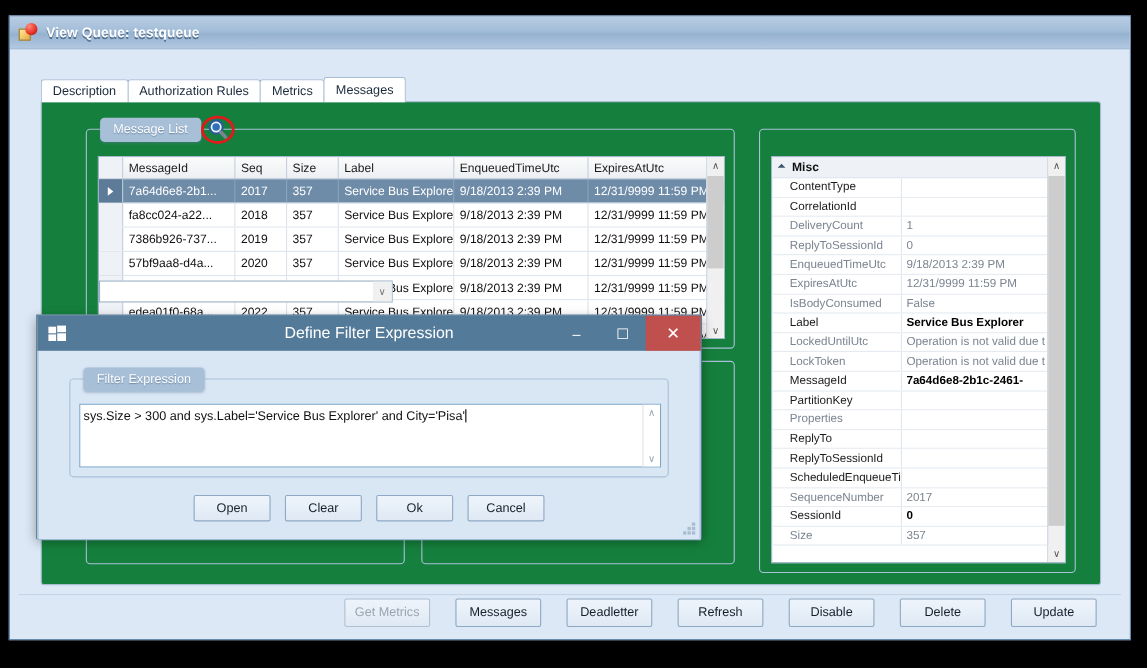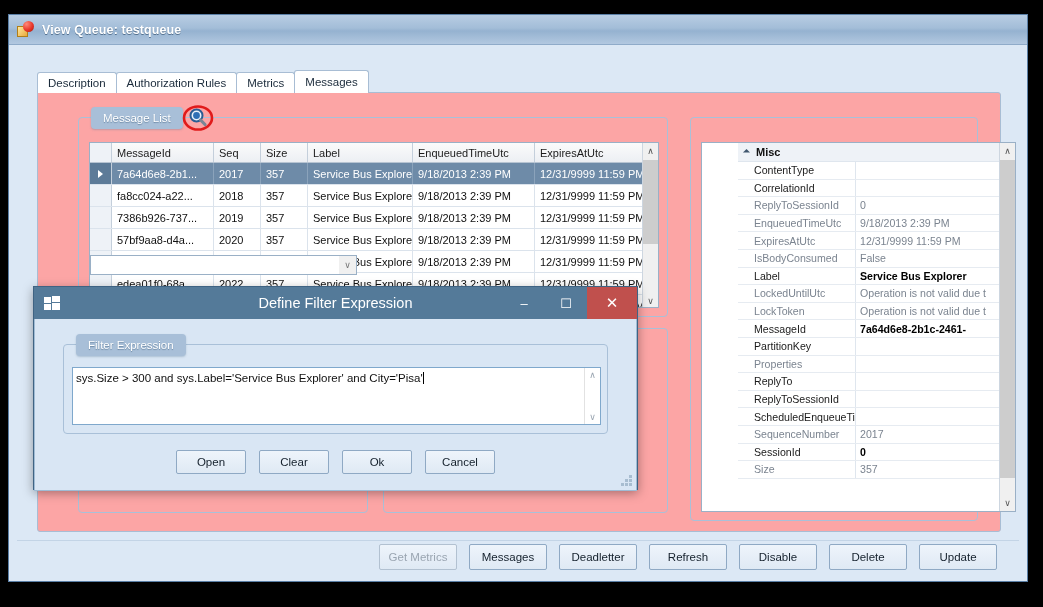--- a/index.html
+++ b/index.html
@@ -84,21 +84,21 @@
   }
   .tab.active {
     background: #ffffff;
     z-index: 2;
     height: 23px;
   }
   .tab-page {
     position: absolute;
     left: 28px; top: 47px;
     width: 964px; height: 440px;
-    background: #fca5a5;
+    background: #15803d;
     border: 1px solid #a8bdd4;
     box-sizing: border-box;
     border-radius: 0 3px 3px 3px;
   }
   
   .groupbox {
     position: absolute;
     border: 1px solid #a9c0d8;
     border-radius: 4px;
     box-sizing: border-box;
@@ -199,26 +199,25 @@
   }
   .vscroll .thumb {
     position: absolute; left: 0; width: 100%;
     background: #cdcdcd;
   }
   
   #message-props-group { left: 652px; top: 24px; width: 288px; height: 404px; }
   .propgrid {
     position: absolute;
     left: 10px; top: 24px;
-    width: 315px; height: 370px;
+    width: 268px; height: 370px;
     background: #ffffff;
     border: 1px solid #9ab0c6;
     box-sizing: border-box;
     overflow: hidden;
-    padding-left: 36px;
   }
   .prop-cat {
     display: flex; align-items: center;
     height: 19px;
     background: #eef2f7;
     border-bottom: 1px solid #dfe6ee;
     font-size: 11px; font-weight: bold; color: #111;
     padding-left: 4px;
     box-sizing: border-box;
   }
@@ -276,21 +275,21 @@
     box-sizing: border-box;
   }
   
   .btnbar {
     position: absolute;
     left: 0; bottom: 13px;
     width: 100%;
     display: flex; justify-content: flex-end;
     padding-right: 30px;
     box-sizing: border-box;
-    gap: 12px;
+    gap: 23px;
   }
   .btn {
     min-width: 78px; height: 26px;
     background: linear-gradient(to bottom, #eef4fb, #dfe9f4);
     border: 1px solid #8fa9c4;
     border-radius: 2px;
     box-sizing: border-box;
     font-size: 11.5px; color: #14202c;
     display: flex; align-items: center; justify-content: center;
     padding: 0 8px;
@@ -556,20 +555,24 @@
             <div id="prop-rows">
                 <div class="prop-row">
                   <div class="prop-name">ContentType</div>
                   <div class="prop-val"></div>
                 </div>
                 <div class="prop-row">
                   <div class="prop-name">CorrelationId</div>
                   <div class="prop-val"></div>
                 </div>
                 <div class="prop-row dim">
+                  <div class="prop-name">DeliveryCount</div>
+                  <div class="prop-val">1</div>
+                </div>
+                <div class="prop-row dim">
                   <div class="prop-name">ReplyToSessionId</div>
                   <div class="prop-val">0</div>
                 </div>
                 <div class="prop-row dim">
                   <div class="prop-name">EnqueuedTimeUtc</div>
                   <div class="prop-val">9/18/2013 2:39 PM</div>
                 </div>
                 <div class="prop-row dim">
                   <div class="prop-name">ExpiresAtUtc</div>
                   <div class="prop-val">12/31/9999 11:59 PM</div>

